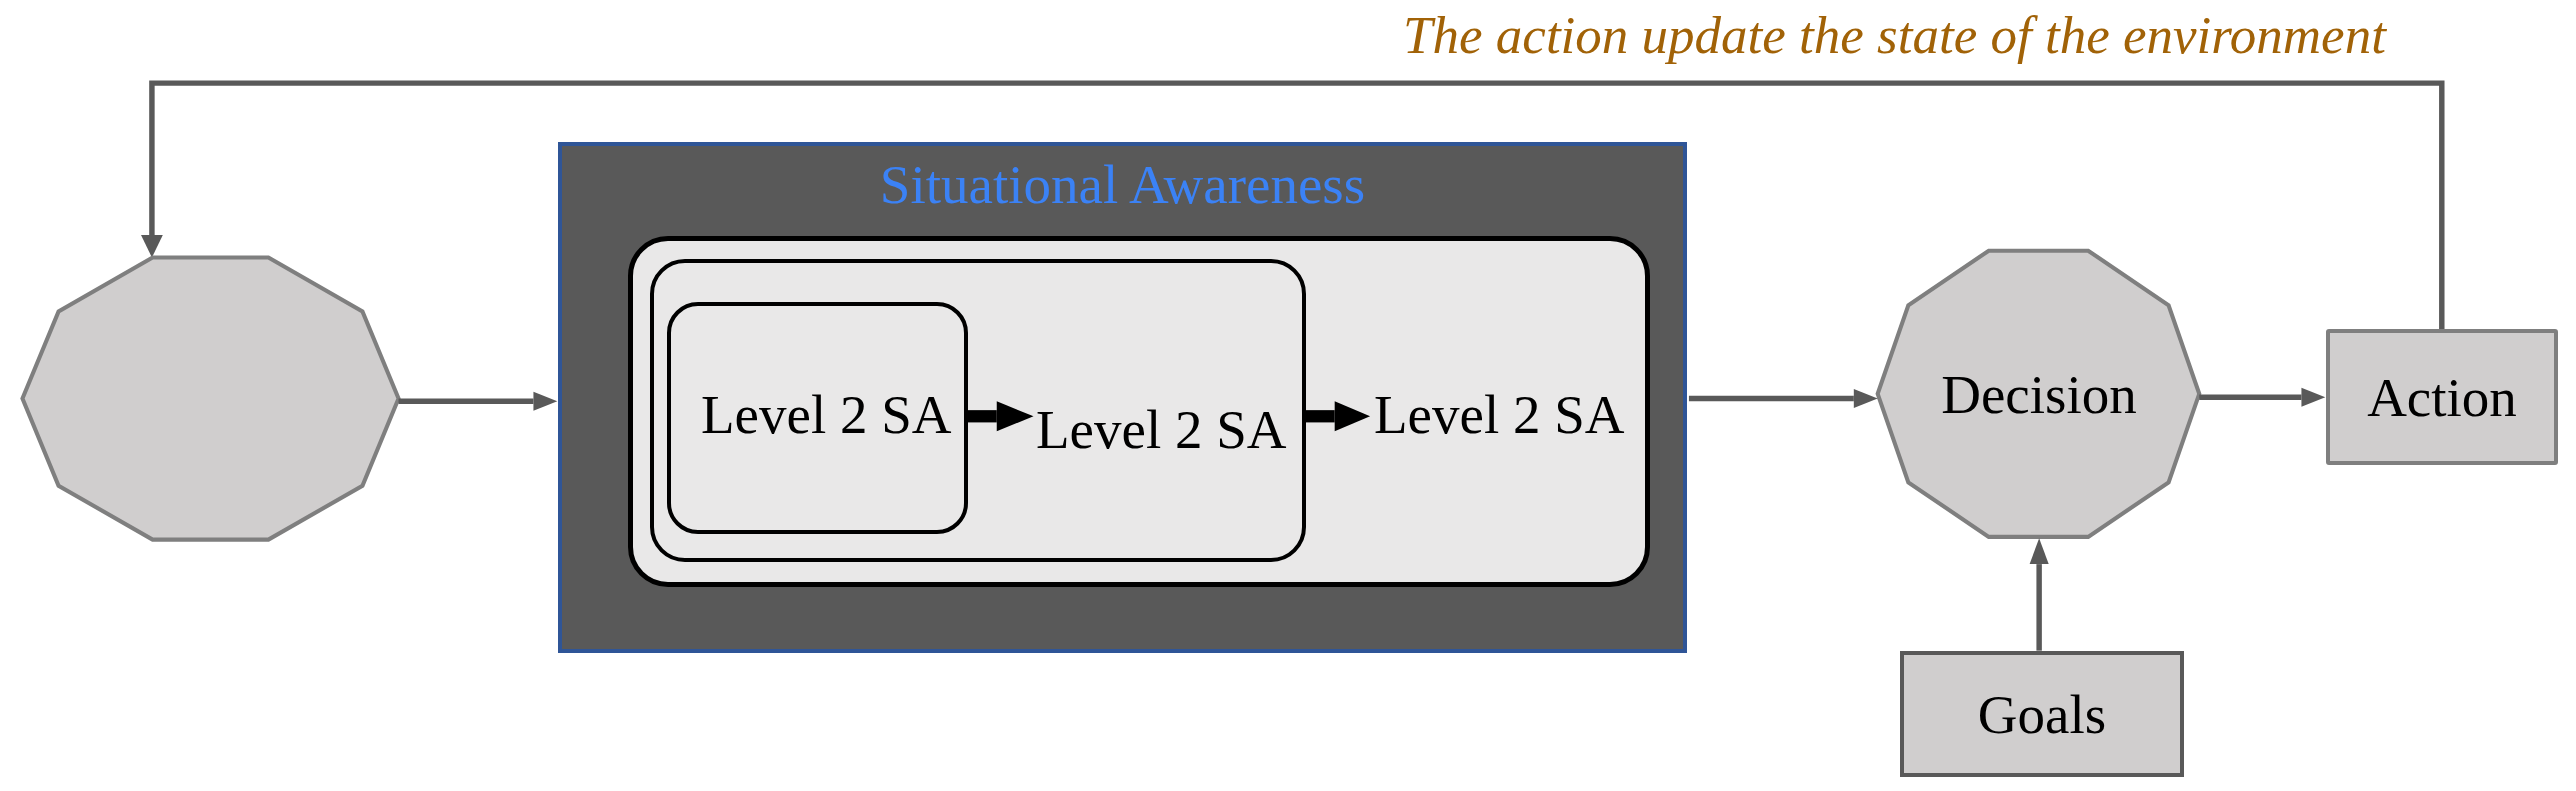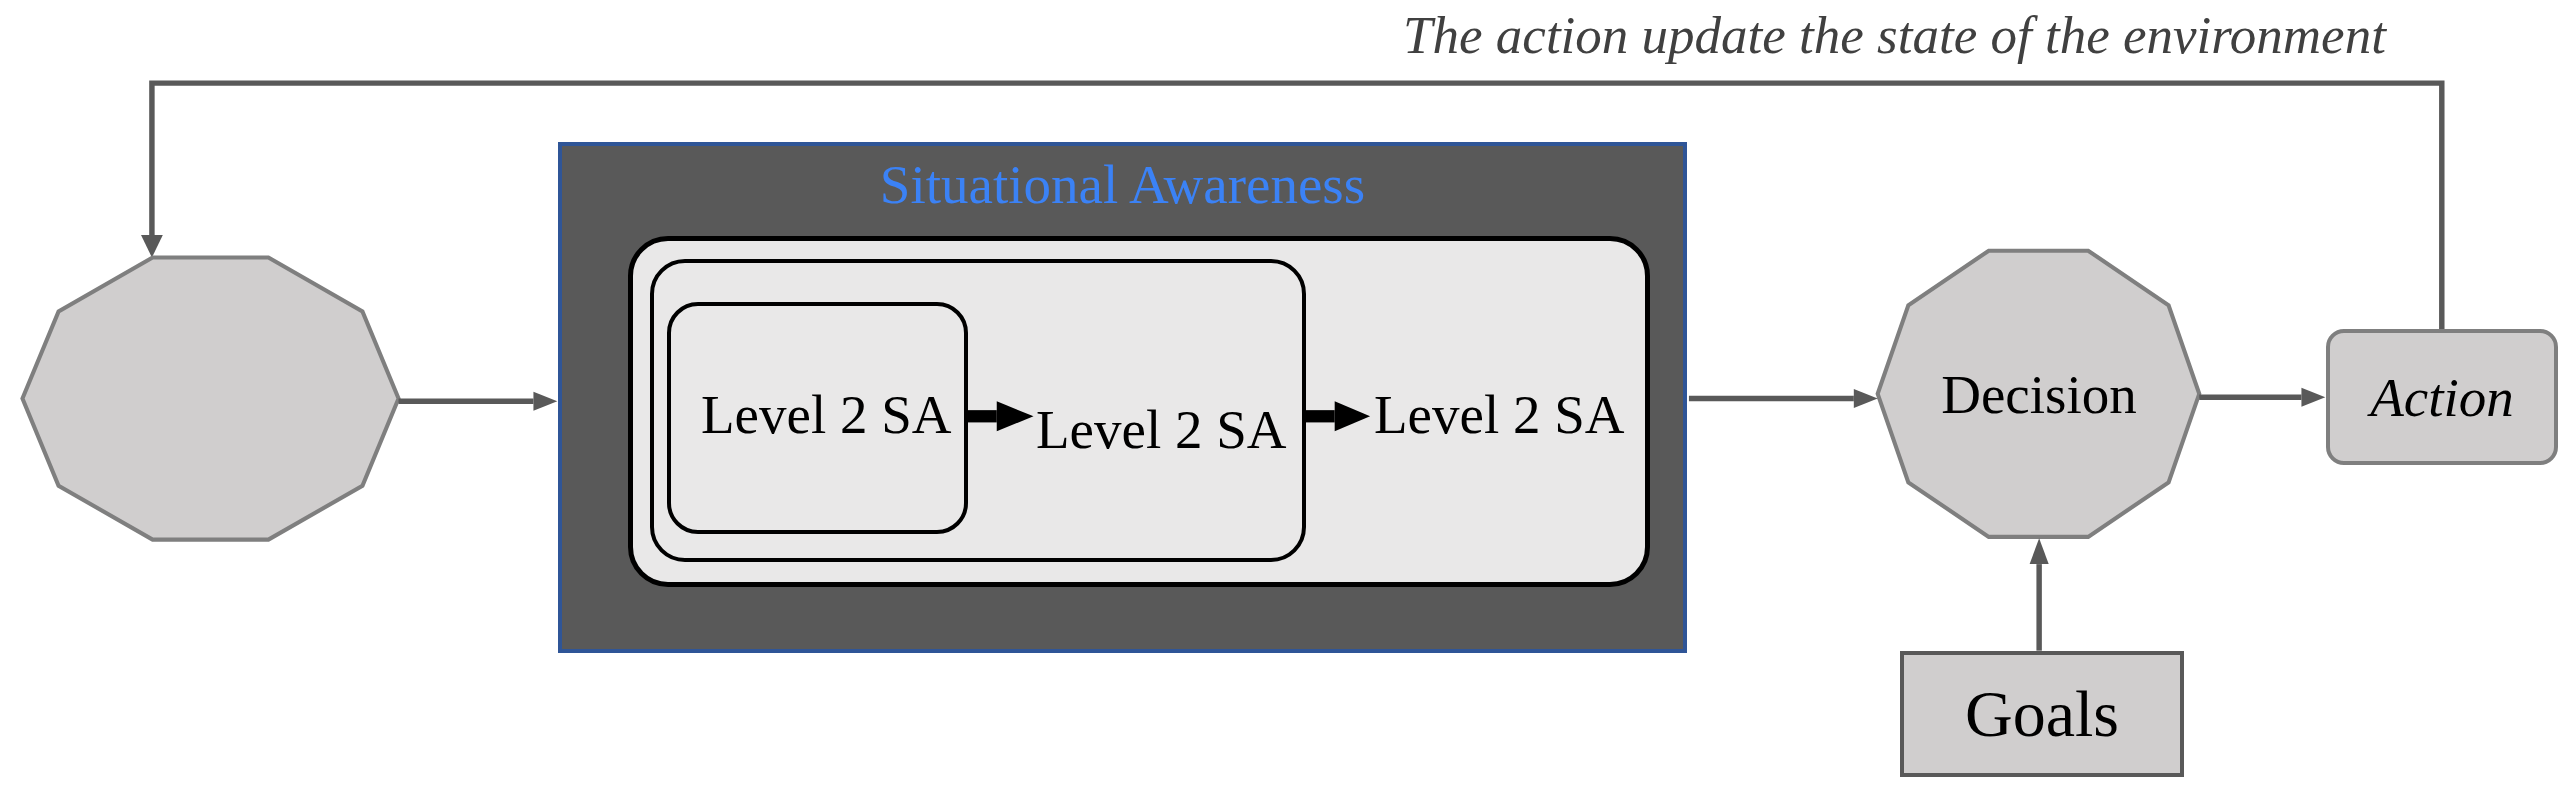--- a/index.html
+++ b/index.html
@@ -4,21 +4,21 @@
 <style>
   html,body{margin:0;padding:0;background:#ffffff;}
   #stage{
     position:relative;width:2576px;height:791px;background:#ffffff;overflow:hidden;
     font-family:"Liberation Serif","DejaVu Serif",serif;color:#000;
   }
   #wires{position:absolute;left:0;top:0;width:2576px;height:791px;}
   .label{position:absolute;white-space:nowrap;}
   .annotation{
     left:1363px;top:1.4px;width:1063px;text-align:center;
-    font-style:italic;font-size:53px;line-height:68px;color:#404040;
+    font-style:italic;font-size:53px;line-height:68px;color:#a16207;
   }
   .sa-box{
     position:absolute;left:558px;top:142px;width:1129px;height:511px;
     background:#595959;border:4.1px solid #2F5597;box-sizing:border-box;
   }
   .sa-title{
     position:absolute;left:558px;top:152px;width:1129px;text-align:center;
     font-size:55px;line-height:65px;color:#3b82f6;
   }
   .lvl-rect{position:absolute;background:#E9E8E8;box-sizing:border-box;border:4.8px solid #000;}
@@ -31,27 +31,27 @@
   .lvl-3{left:1374px;top:382px;}
   .node-text{
     position:absolute;display:flex;align-items:center;justify-content:center;
     text-align:left;font-size:55px;line-height:65px;
   }
   .state-text{left:22px;top:334px;width:376px;height:136px;display:block;
     text-align:center;font-size:45px;line-height:68px;}
   .decision-text{left:1878px;top:251px;width:322px;height:286px;}
   .action-box{
     position:absolute;left:2326px;top:329px;width:232px;height:136px;
-    background:#D0CECE;border:4.1px solid #7F7F7F;border-radius:18px;box-sizing:border-box;
-    display:flex;align-items:center;justify-content:center;font-size:55px;font-style:italic;
+    background:#D0CECE;border:4.1px solid #7F7F7F;border-radius:3px;box-sizing:border-box;
+    display:flex;align-items:center;justify-content:center;font-size:55px;
   }
   .goals-box{
     position:absolute;left:1900px;top:651px;width:284px;height:126px;
     background:#D0CECE;border:4.8px solid #595959;box-sizing:border-box;
-    display:flex;align-items:center;justify-content:center;font-size:66px;
+    display:flex;align-items:center;justify-content:center;font-size:55px;
   }
 </style>
 </head>
 <body>
 
 <div id="stage">
 
   <svg id="wires" viewBox="0 0 3779 1161">
 
     <polyline points="3583,483 3583,122 222,122 222,346" fill="none" stroke="#595959" stroke-width="8"></polyline>

